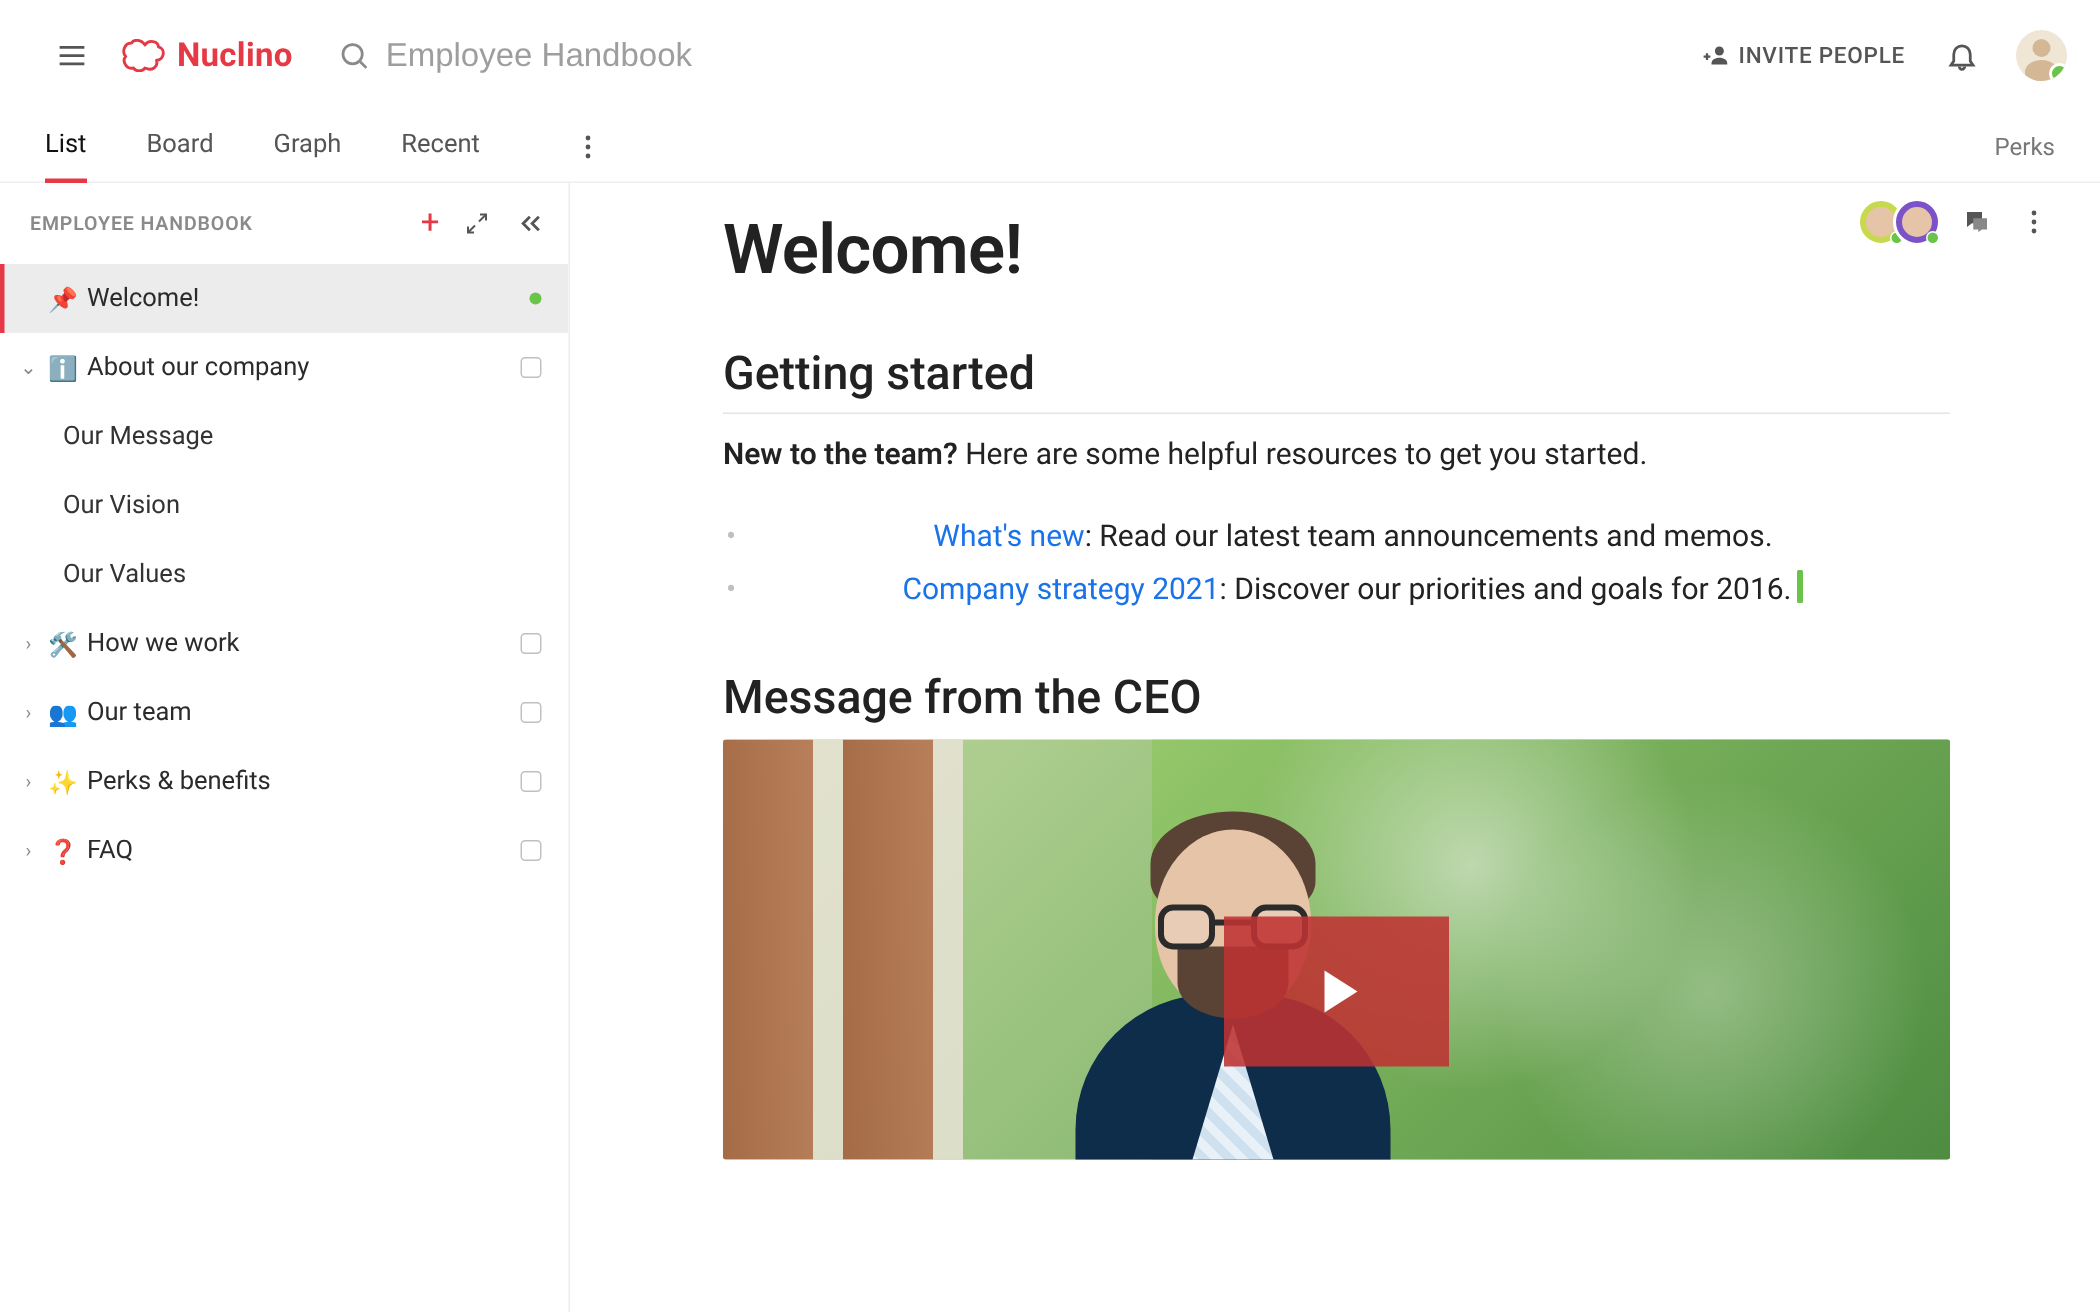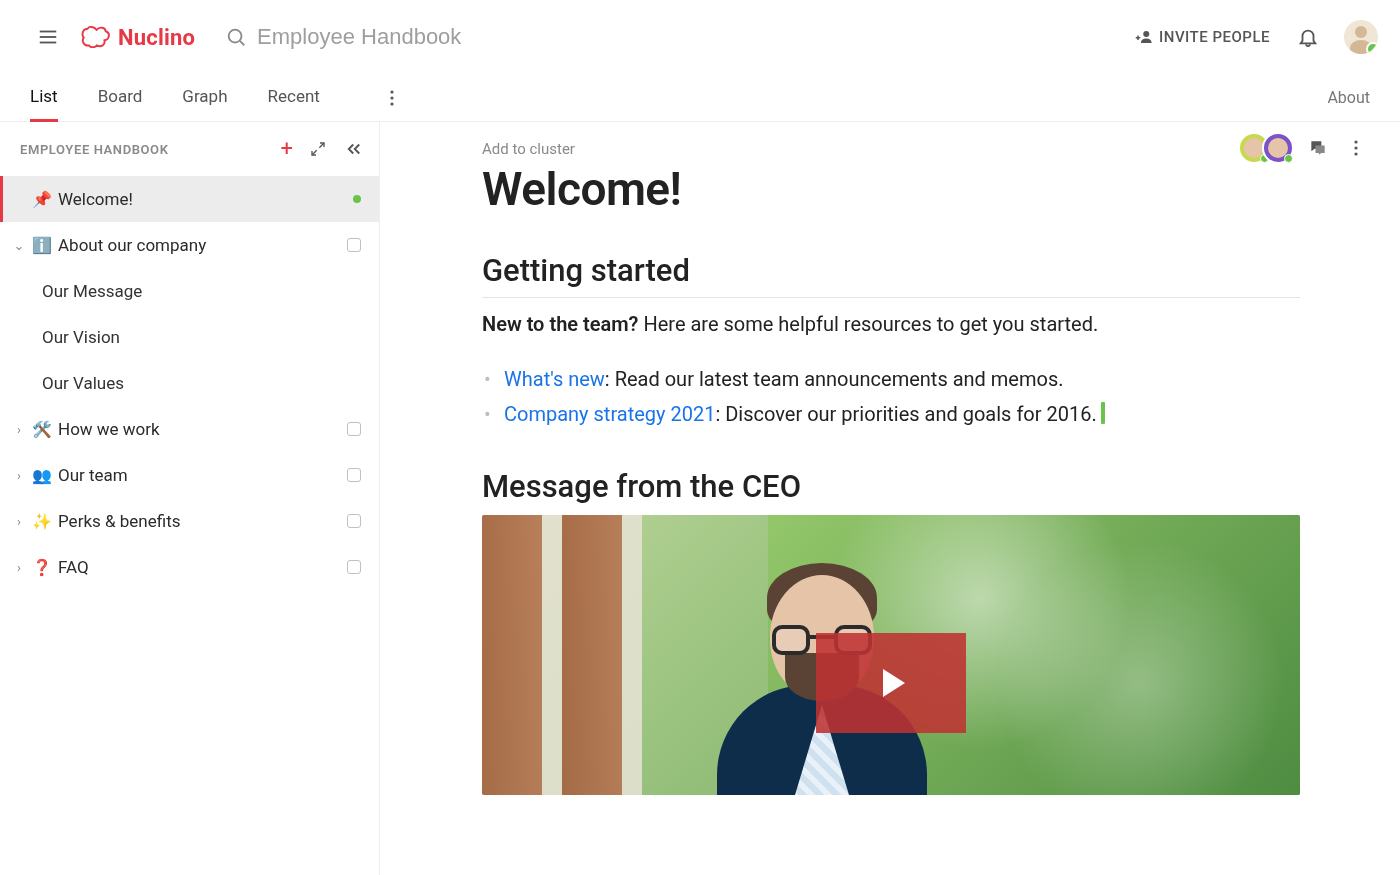--- a/index.html
+++ b/index.html
@@ -51,21 +51,21 @@
   
   .content { flex:1; position:relative; overflow:auto; }
   .content-inner { padding: 18px 100px 40px 102px; }
   .addcluster { color:#8a8a8a; font-size:15px; cursor:pointer; margin-bottom:4px; }
   .doc-title { font-size:46px; font-weight:600; color:#222; margin-bottom:36px; letter-spacing:-0.5px; }
   .h2 { font-size:31px; font-weight:500; color:#222; margin-bottom:10px; }
   .h2.started { border-bottom:1px solid #e4e4e4; padding-bottom:8px; }
   .p { font-size:20px; line-height:1.6; color:#222; margin-bottom:22px; }
   .p strong { font-weight:600; }
   ul.links { list-style:none; padding-left:22px; margin-bottom:36px; }
-  ul.links li { font-size:20px; line-height:1.75; color:#222; position:relative; }
+  ul.links li { font-size:20px; line-height:1.75; color:#222; position:relative;text-align:center; }
   ul.links li::before { content:"•"; position:absolute; left:-20px; color:#bfbfbf; font-size:20px; line-height:1.75; }
   ul.links a { color:#1a73e8; text-decoration:none; cursor:pointer; }
   .cursor-mark { display:inline-block; width:4px; height:22px; vertical-align:-3px; margin-left:4px; border-radius:1px; }
   .cursor-green { background:#6ac44a; }
   .cursor-purple { background:#8a4fd0; }
 
   .video { position:relative; width:100%; height:280px; border-radius:2px; overflow:hidden; background:linear-gradient(135deg,#bcd69a,#5fa150); }
   .video-bg-wall { position:absolute; left:0; top:0; bottom:0; width:200px; background:linear-gradient(90deg,#a45b3b 0%, #b87050 30%, #e8e3d6 30%, #e8e3d6 40%, #a45b3b 40%, #b87050 70%, #e8e3d6 70%, #e8e3d6 80%, transparent 80%); opacity:0.85;}
   .video-bg-green { position:absolute; right:0; top:0; bottom:0; width:65%; background: radial-gradient(circle at 40% 30%, rgba(255,255,255,0.5), transparent 40%), radial-gradient(circle at 70% 60%, rgba(255,255,255,0.3), transparent 35%), linear-gradient(135deg,#94c76a,#4e8c42); filter:blur(0.5px);}
   .person { position:absolute; left:200px; bottom:-10px; width:280px; height:280px; }
@@ -146,21 +146,21 @@
     <div class="tab">Graph</div>
     <div class="tab">Recent</div>
     <div class="tab-more">
       <svg width="4" height="16" viewBox="0 0 4 16" fill="#555">
           <circle cx="2" cy="2" r="1.6"></circle>
           <circle cx="2" cy="8" r="1.6"></circle>
           <circle cx="2" cy="14" r="1.6"></circle>
         </svg>
     </div>
   </div>
-  <div class="saved">About</div>
+  <div class="saved">Perks</div>
 </div>
 
 <div class="main">
 
   <div class="sidebar">
     <div class="sb-header">
       <div class="sb-title">EMPLOYEE HANDBOOK</div>
       <div class="sb-actions">
         <div class="sb-plus">+</div>
         <div class="sb-icon">
@@ -258,21 +258,20 @@
       <div class="collab-icon">
         <svg width="4" height="16" viewBox="0 0 4 16" fill="#555">
             <circle cx="2" cy="2" r="1.6"></circle>
             <circle cx="2" cy="8" r="1.6"></circle>
             <circle cx="2" cy="14" r="1.6"></circle>
           </svg>
       </div>
     </div>
 
     <div class="content-inner">
-      <div class="addcluster">Add to cluster</div>
       <h1 class="doc-title">Welcome!</h1>
 
       <h2 class="h2 started">Getting started</h2>
 
       <p class="p">
         <strong>New to the team?</strong><span> Here are some helpful resources to get you started.</span>
       </p>
 
       <ul class="links">
         <li>

